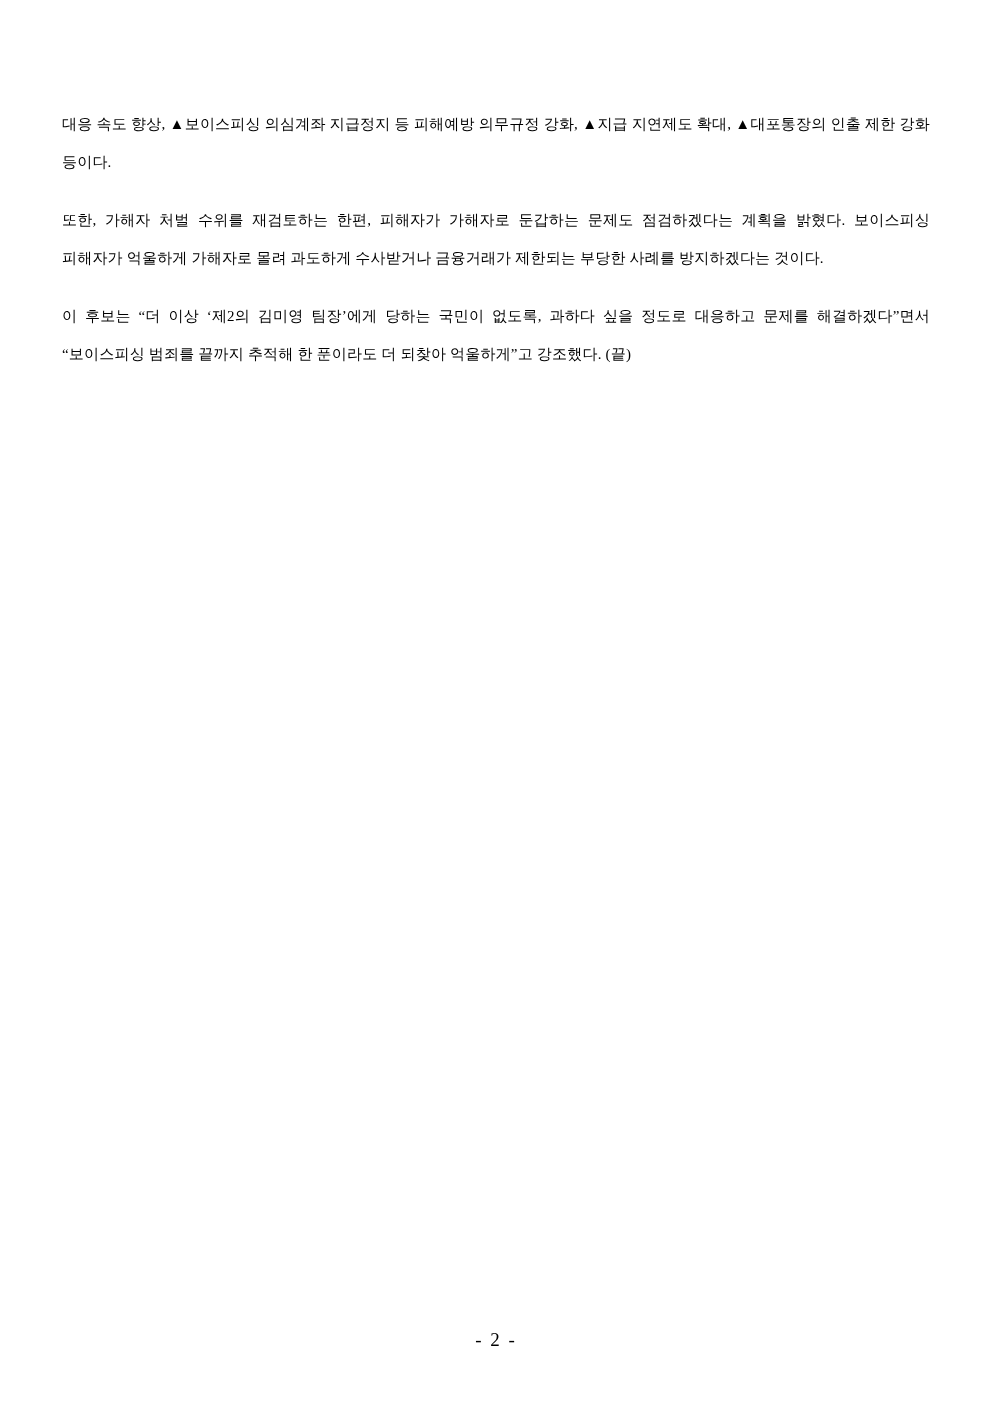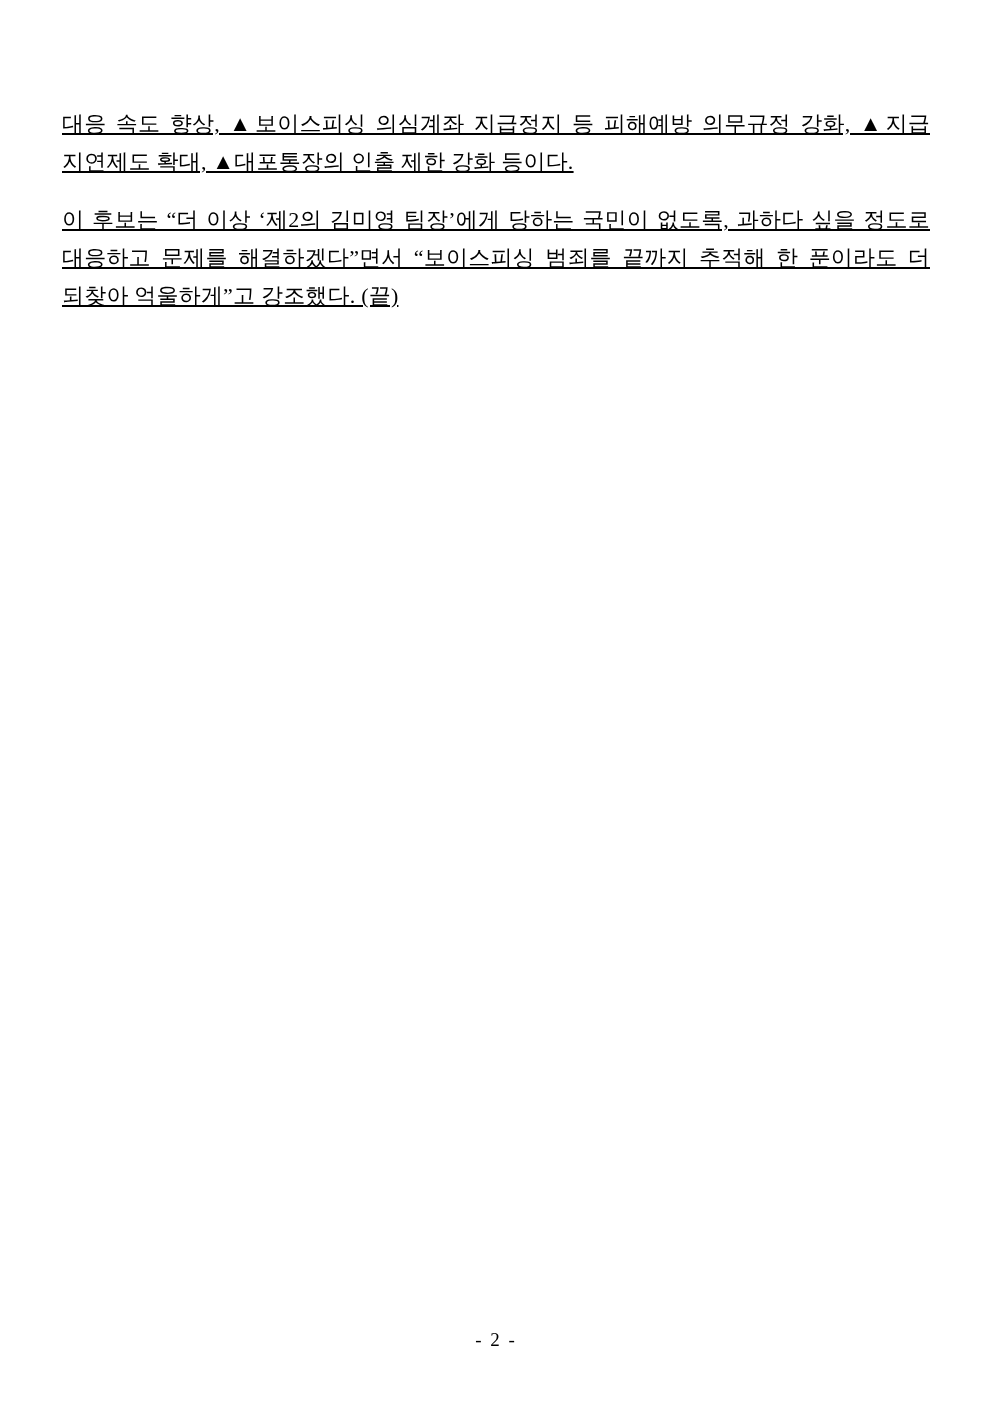--- a/index.html
+++ b/index.html
@@ -18,27 +18,26 @@
   .page {
     position: absolute;
     top: 0;
     left: 0;
     width: 992px;
     height: 1403px;
     box-sizing: border-box;
     padding: 105px 62px 0 62px;
   }
   .body-text {
-    font-size: 22px;
+    font-size: 15px;
     line-height: 38px;
     text-align: justify;
     text-justify: inter-word;
     letter-spacing: 0.2px;
     word-break: keep-all;
-    text-decoration: underline;
   }
   .para {
     margin: 0 0 20px 0;
     text-indent: 0;
   }
   .para:last-of-type {
     margin-bottom: 0;
   }
   .page-number {
     position: absolute;
@@ -50,16 +49,17 @@
     letter-spacing: 2px;
     font-family: "Liberation Serif", "DejaVu Serif", serif;
   }
 </style>
 </head>
 <body>
 
 <div class="page">
   <div class="body-text">
     <p class="para">대응 속도 향상, ▲보이스피싱 의심계좌 지급정지 등 피해예방 의무규정 강화, ▲지급 지연제도 확대, ▲대포통장의 인출 제한 강화 등이다.</p>
+    <p class="para">또한, 가해자 처벌 수위를 재검토하는 한편, 피해자가 가해자로 둔갑하는 문제도 점검하겠다는 계획을 밝혔다. 보이스피싱 피해자가 억울하게 가해자로 몰려 과도하게 수사받거나 금융거래가 제한되는 부당한 사례를 방지하겠다는 것이다.</p>
     <p class="para">이 후보는 “더 이상 ‘제2의 김미영 팀장’에게 당하는 국민이 없도록, 과하다 싶을 정도로 대응하고 문제를 해결하겠다”면서 “보이스피싱 범죄를 끝까지 추적해 한 푼이라도 더 되찾아 억울하게”고 강조했다. (끝)</p>
   </div>
   <div class="page-number">- 2 -</div>
 </div>
 
 </body></html>

